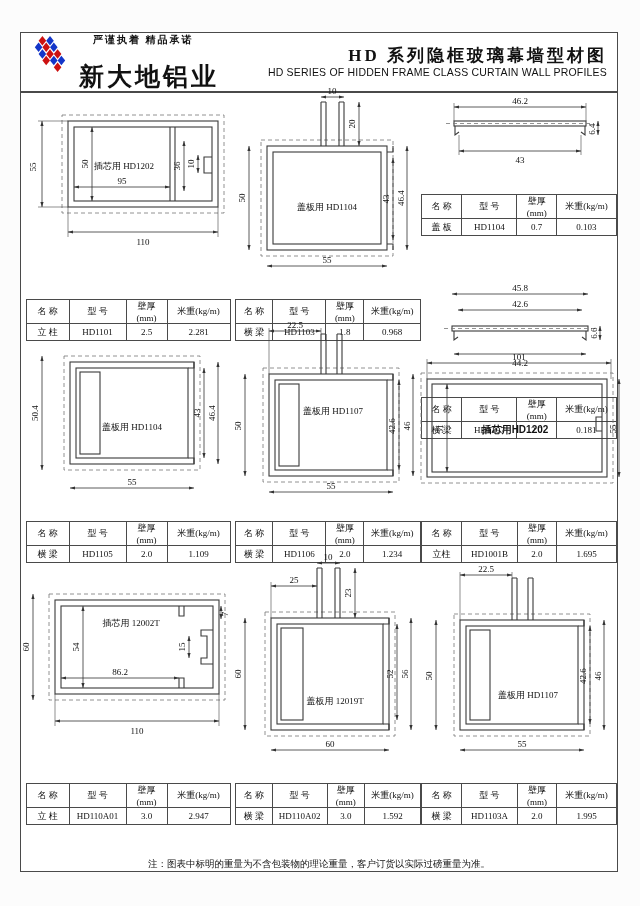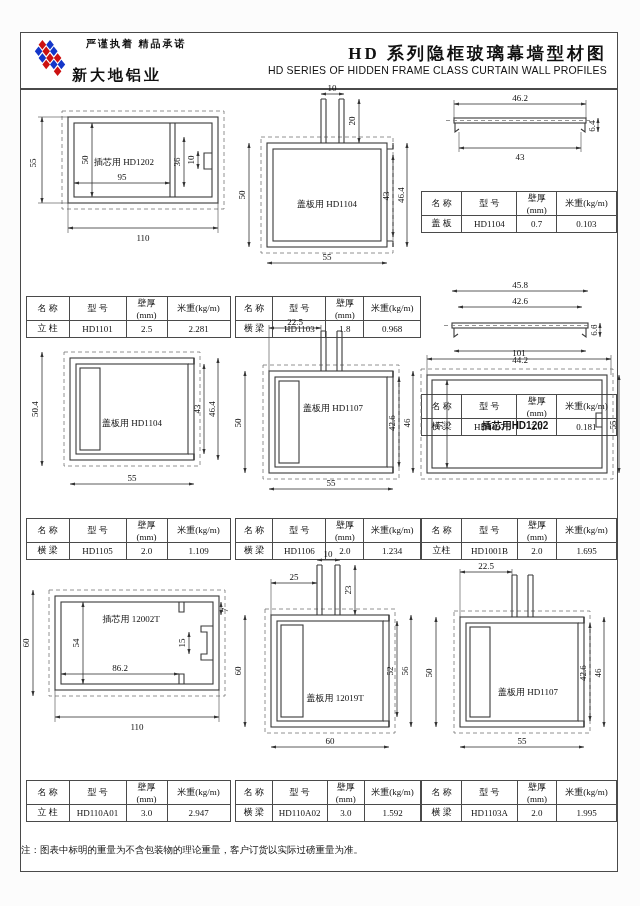--- a/index.html
+++ b/index.html
@@ -3,24 +3,24 @@
 <meta charset="utf-8">
 <style>
   html,body{margin:0;padding:0;}
   body{width:640px;height:906px;background:#fcfcfc;position:relative;overflow:hidden;
        font-family:"Liberation Serif",serif;color:#111;}
   .frame{position:absolute;left:20px;top:32px;width:596px;height:838px;
          border:1.5px solid #4a4a4a;background:#fff;display:flex;flex-direction:column;}
   
   .hdr{height:54px;border-bottom:2px solid #4a4a4a;display:flex;align-items:center;
        justify-content:space-between;padding:2px 10px 2px 8px;}
-  .brand{display:flex;align-items:flex-start;gap:1px;}
+  .brand{display:flex;align-items:flex-start;gap:8px;}
   .brand-txt{display:flex;flex-direction:column;line-height:1.1;}
   .slogan{font-size:10px;font-weight:bold;letter-spacing:2px;margin-left:14px;}
-  .company{font-size:15px;font-weight:bold;letter-spacing:3px;margin-top:18px;}
+  .company{font-size:25px;font-weight:bold;letter-spacing:3px;margin-top:18px;}
   .titles{text-align:right;line-height:1.25;}
   .title-cn{font-size:17px;font-weight:bold;letter-spacing:3px;}
   .title-en{font-size:10.5px;font-family:"Liberation Sans",sans-serif;letter-spacing:.2px;}
   
   .content{flex:1;display:grid;grid-template-columns:214px 186px 196px;
            grid-template-rows:256px 222px 262px;}
   .cell{display:flex;flex-direction:column;align-items:center;justify-content:flex-end;
         padding-bottom:8px;}
   .draw{flex:1;display:flex;align-items:center;justify-content:center;}
   .stack{display:flex;flex-direction:column;align-items:center;justify-content:space-evenly;gap:48px;}
@@ -34,21 +34,21 @@
   
   svg.dw{overflow:visible;}
   .pro{stroke:#3a3a3a;stroke-width:1.1;fill:none;}
   .dim{stroke:#333;stroke-width:.8;fill:none;}
   .ext{stroke:#444;stroke-width:.6;}
   .dsh{stroke:#777;stroke-width:.8;fill:none;stroke-dasharray:4 3;}
   text.dt{font:9px "Liberation Serif",serif;fill:#111;text-anchor:middle;}
   text.lbl{font:9px "Liberation Serif",serif;fill:#111;text-anchor:middle;}
   text.lblb{font:bold 10px "Liberation Sans",sans-serif;fill:#111;text-anchor:middle;}
   
-  .note{height:44px;display:flex;flex-direction:column;align-items:flex-start;justify-content:center;
+  .note{height:44px;display:flex;align-items:flex-end;justify-content:center;
         line-height:1.5;}
   .note-cn{font-size:9.5px;}
   .note-en{font-size:10px;font-family:"Liberation Sans",sans-serif;letter-spacing:.5px;}
 </style>
 </head>
 <body>
 
 <div class="frame">
 
   <div class="hdr">

